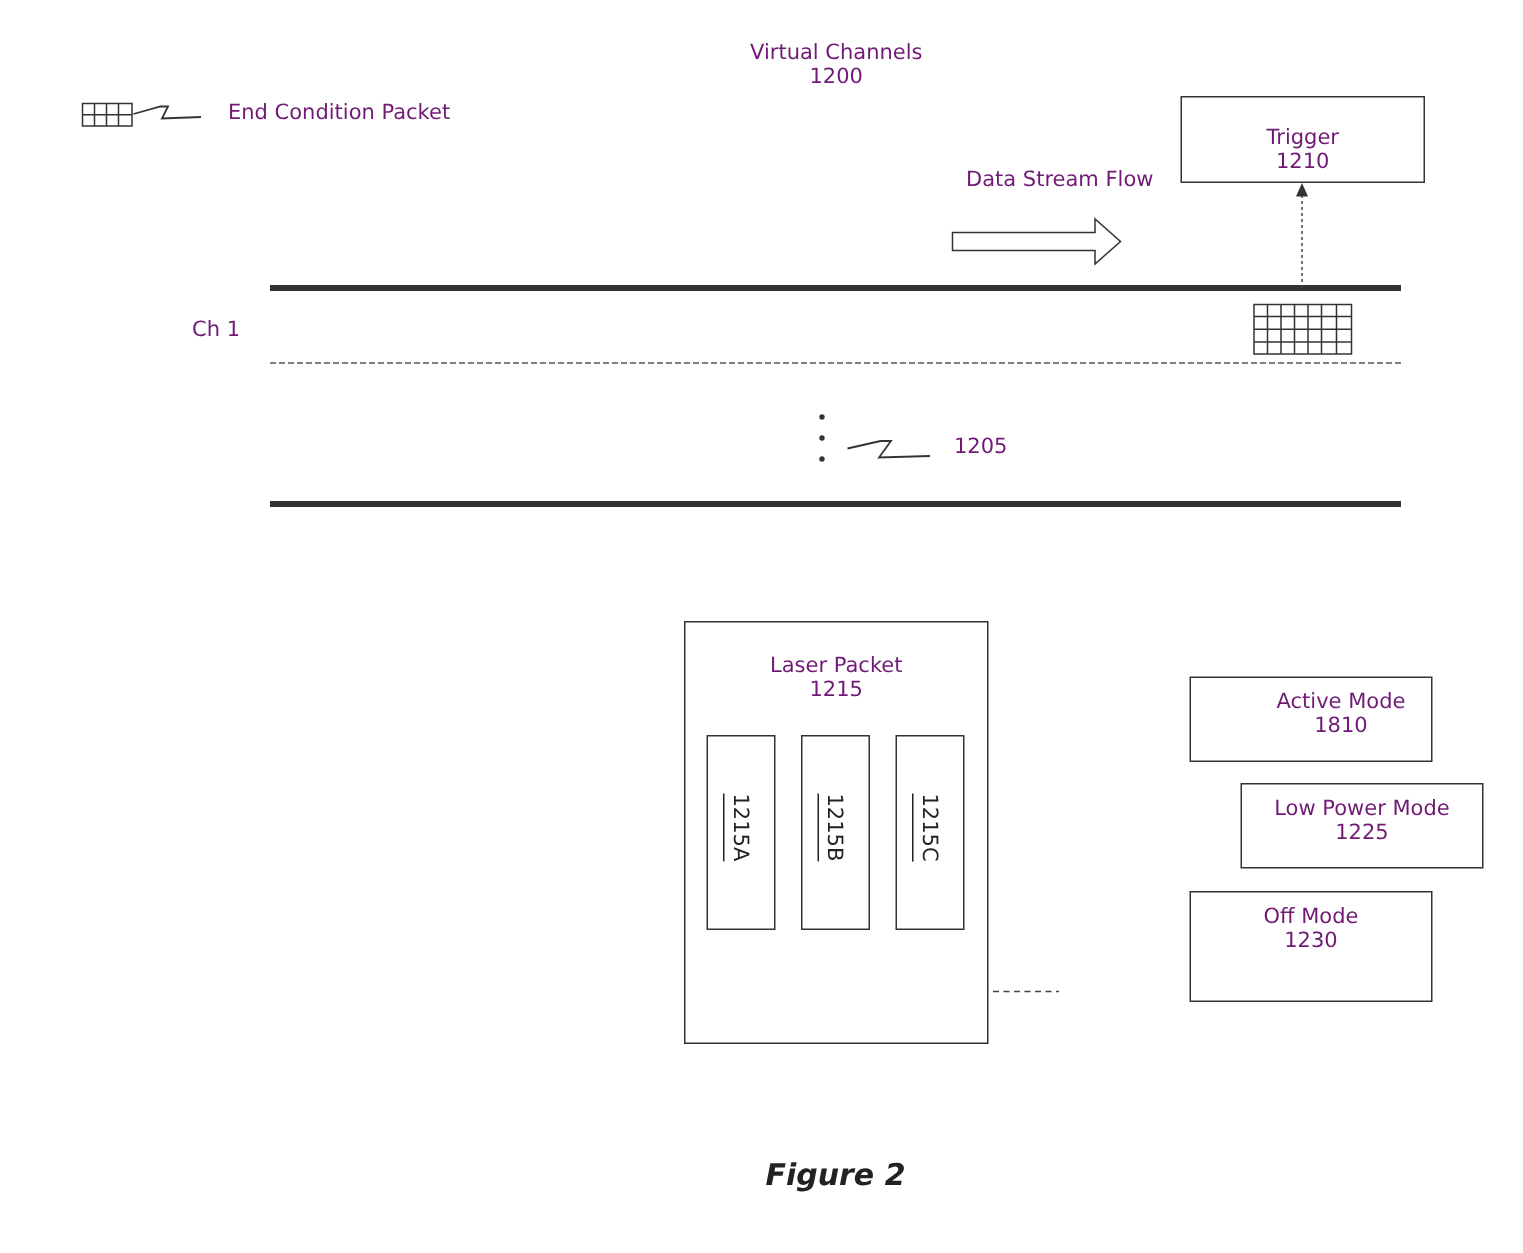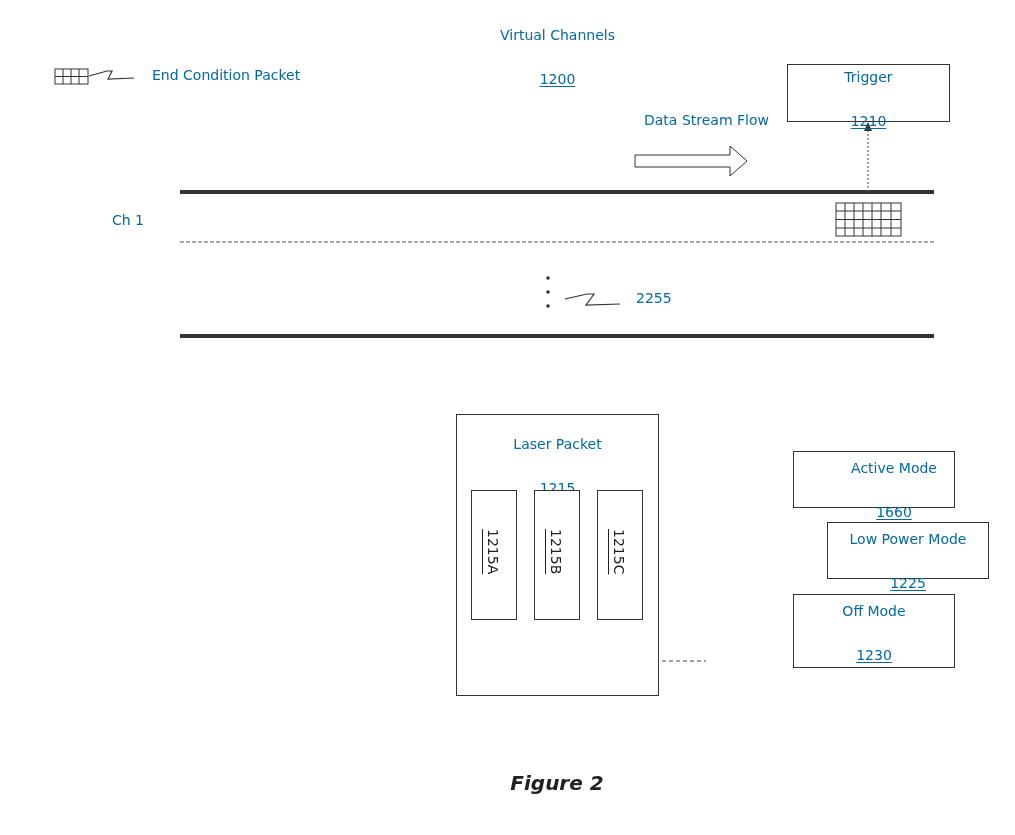--- a/index.html
+++ b/index.html
@@ -1,20 +1,20 @@
 <!DOCTYPE html>
 <html><head>
 <meta charset="utf-8">
 <style>
   html, body { margin:0; padding:0; background:#ffffff; }
   body { width:1015px; height:835px; position:relative; overflow:hidden;
          font-family:"DejaVu Sans", "Liberation Sans", sans-serif; color:#1a1a1a; }
   .abs { position:absolute; }
-  .txt { font-size:14px; color:#0369a1; white-space:nowrap; }
-  .ref { text-decoration:underline; text-underline-offset:2px;margin-top:28px; }
+  .txt { font-size:14px; color:#701a75; white-space:nowrap; }
+  .ref { text-underline-offset:2px; }
   .box { position:absolute; border:1px solid #333; box-sizing:border-box; background:#fff; }
   .center { text-align:center; }
   .vert { position:absolute; writing-mode:vertical-rl; font-size:14px; color:#222;
           text-decoration:underline; text-underline-offset:2px; white-space:nowrap; }
   #caption { font-style:italic; font-weight:bold; font-size:20px; color:#222; }
   svg#lines { position:absolute; left:0; top:0; }
 </style>
 </head>
 <body>
 
@@ -69,47 +69,47 @@
 
 <div class="abs txt center" style="left:470px; top:27px; width:175px;">
   <div>Virtual Channels</div>
   <div class="ref">1200</div>
 </div>
 
 <div class="abs txt" style="left:152px; top:67px;">End Condition Packet</div>
 
 <div class="abs txt" style="left:644px; top:112px;">Data Stream Flow</div>
 
-<div class="box center" style="left:787px; top:64px; width:163px; height:58px; padding-top:4px;">
+<div class="box center" style="left:787px; top:64px; width:163px; height:58px; padding-top:19px;">
   <div class="txt">Trigger</div>
   <div class="txt ref">1210</div>
 </div>
 
-<div class="abs txt" style="left:112px; top:212px;">Ch 1</div>
-<div class="abs txt" style="left:636px; top:290px;">2255</div>
+<div class="abs txt" style="left:128px; top:212px;">Ch 1</div>
+<div class="abs txt" style="left:636px; top:290px;">1205</div>
 
 <div class="box" style="left:456px; top:414px; width:203px; height:282px;">
   <div class="center" style="margin-top:21px;">
     <div class="txt">Laser Packet</div>
     <div class="txt ref">1215</div>
   </div>
 </div>
 <div class="box" style="left:471px; top:490px; width:46px; height:130px;">
   <div class="vert" style="left:13px; top:38px;">1215A</div>
 </div>
 <div class="box" style="left:534px; top:490px; width:46px; height:130px;">
   <div class="vert" style="left:13px; top:38px;">1215B</div>
 </div>
 <div class="box" style="left:597px; top:490px; width:46px; height:130px;">
   <div class="vert" style="left:13px; top:38px;">1215C</div>
 </div>
 
 <div class="box center" style="left:793px; top:451px; width:162px; height:57px; padding-top:8px;padding-left:40px;">
   <div class="txt">Active Mode</div>
-  <div class="txt ref">1660</div>
+  <div class="txt ref">1810</div>
 </div>
 <div class="box center" style="left:827px; top:522px; width:162px; height:57px; padding-top:8px;">
   <div class="txt">Low Power Mode</div>
   <div class="txt ref">1225</div>
 </div>
 <div class="box center" style="left:793px; top:594px; width:162px; height:74px; padding-top:8px;">
   <div class="txt">Off Mode</div>
   <div class="txt ref">1230</div>
 </div>
 

